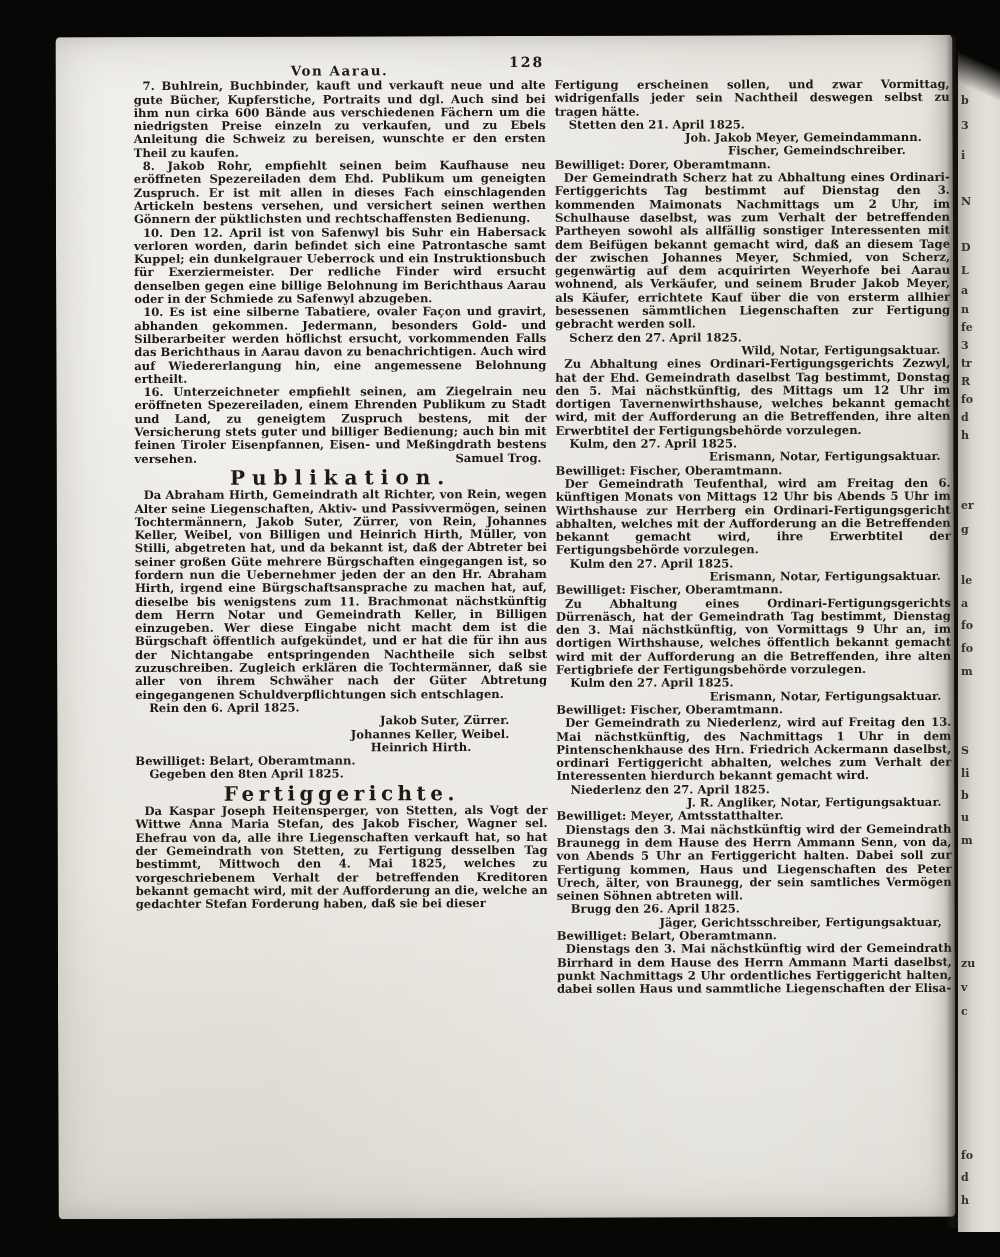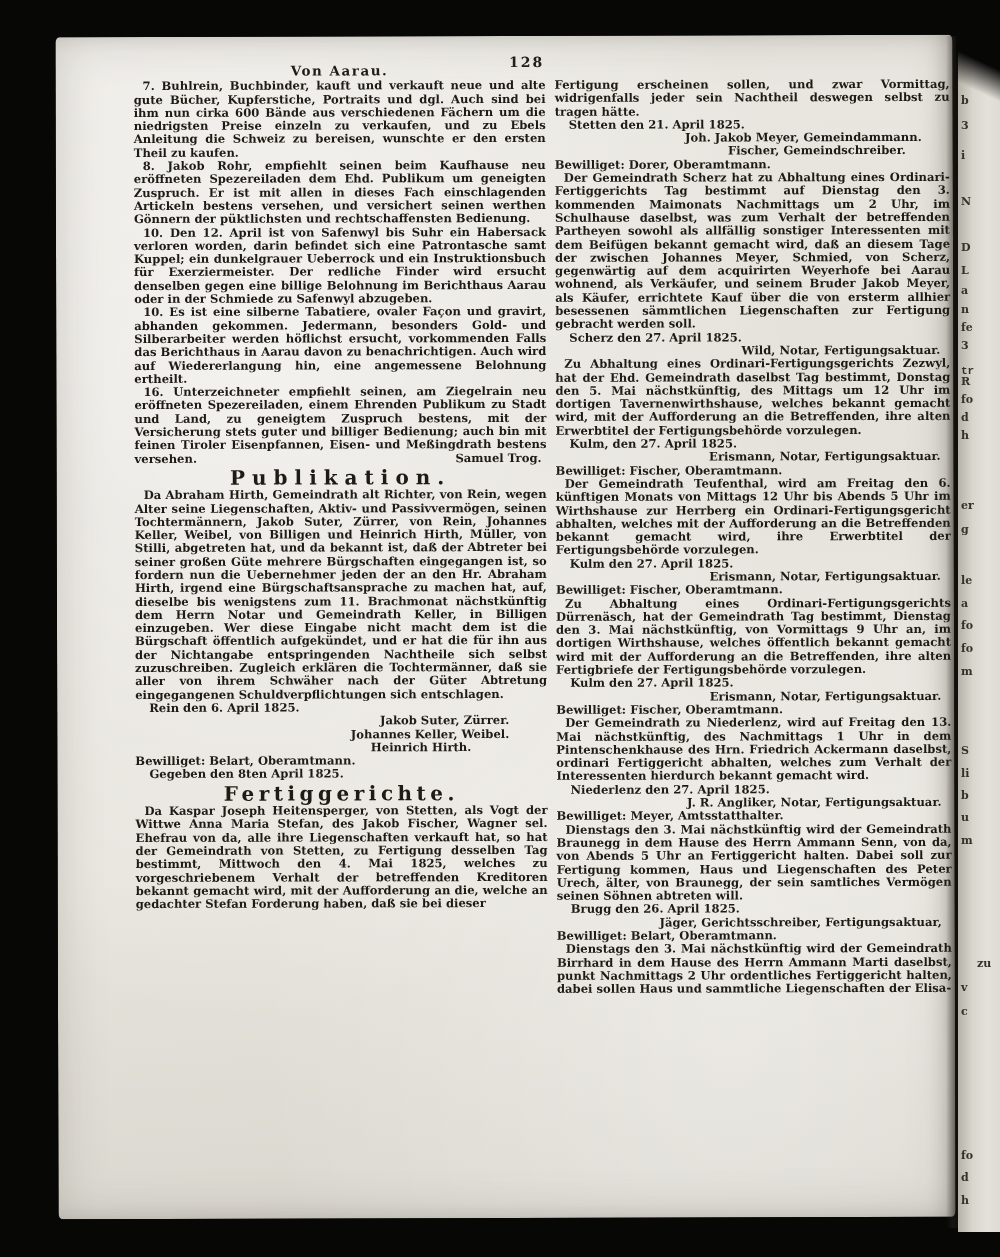--- a/index.html
+++ b/index.html
@@ -166,37 +166,37 @@
     <span class="frag" style="top: 51px;">b</span>
     <span class="frag" style="top: 76px;">3</span>
     <span class="frag" style="top: 106px;">i</span>
     <span class="frag" style="top: 152px;">N</span>
     <span class="frag" style="top: 198px;">D</span>
     <span class="frag" style="top: 221px;">L</span>
     <span class="frag" style="top: 241px;">a</span>
     <span class="frag" style="top: 260px;">n</span>
     <span class="frag" style="top: 278px;">fe</span>
     <span class="frag" style="top: 296px;">3</span>
-    <span class="frag" style="top: 322px; font-family: Liberation Mono, monospace;">tr</span>
+    <span class="frag" style="top: 314px;">tr</span>
     <span class="frag" style="top: 332px;">R</span>
     <span class="frag" style="top: 350px;">fo</span>
     <span class="frag" style="top: 368px;">d</span>
     <span class="frag" style="top: 386px;">h</span>
     <span class="frag" style="top: 456px;">er</span>
     <span class="frag" style="top: 480px;">g</span>
     <span class="frag" style="top: 531px;">le</span>
     <span class="frag" style="top: 554px;">a</span>
     <span class="frag" style="top: 576px;">fo</span>
     <span class="frag" style="top: 599px;">fo</span>
     <span class="frag" style="top: 622px;">m</span>
     <span class="frag" style="top: 701px;">S</span>
     <span class="frag" style="top: 724px;">li</span>
     <span class="frag" style="top: 746px;">b</span>
     <span class="frag" style="top: 768px;">u</span>
     <span class="frag" style="top: 791px;">m</span>
-    <span class="frag" style="top: 914px; margin-left: 16px;">zu</span>
+    <span class="frag" style="top: 914px;">zu</span>
     <span class="frag" style="top: 938px;">v</span>
     <span class="frag" style="top: 962px;">c</span>
     <span class="frag" style="top: 1106px;">fo</span>
     <span class="frag" style="top: 1128px;">d</span>
     <span class="frag" style="top: 1151px;">h</span>
   </div>
 <div class="sliver-shadow"></div>
 
 </body></html>

